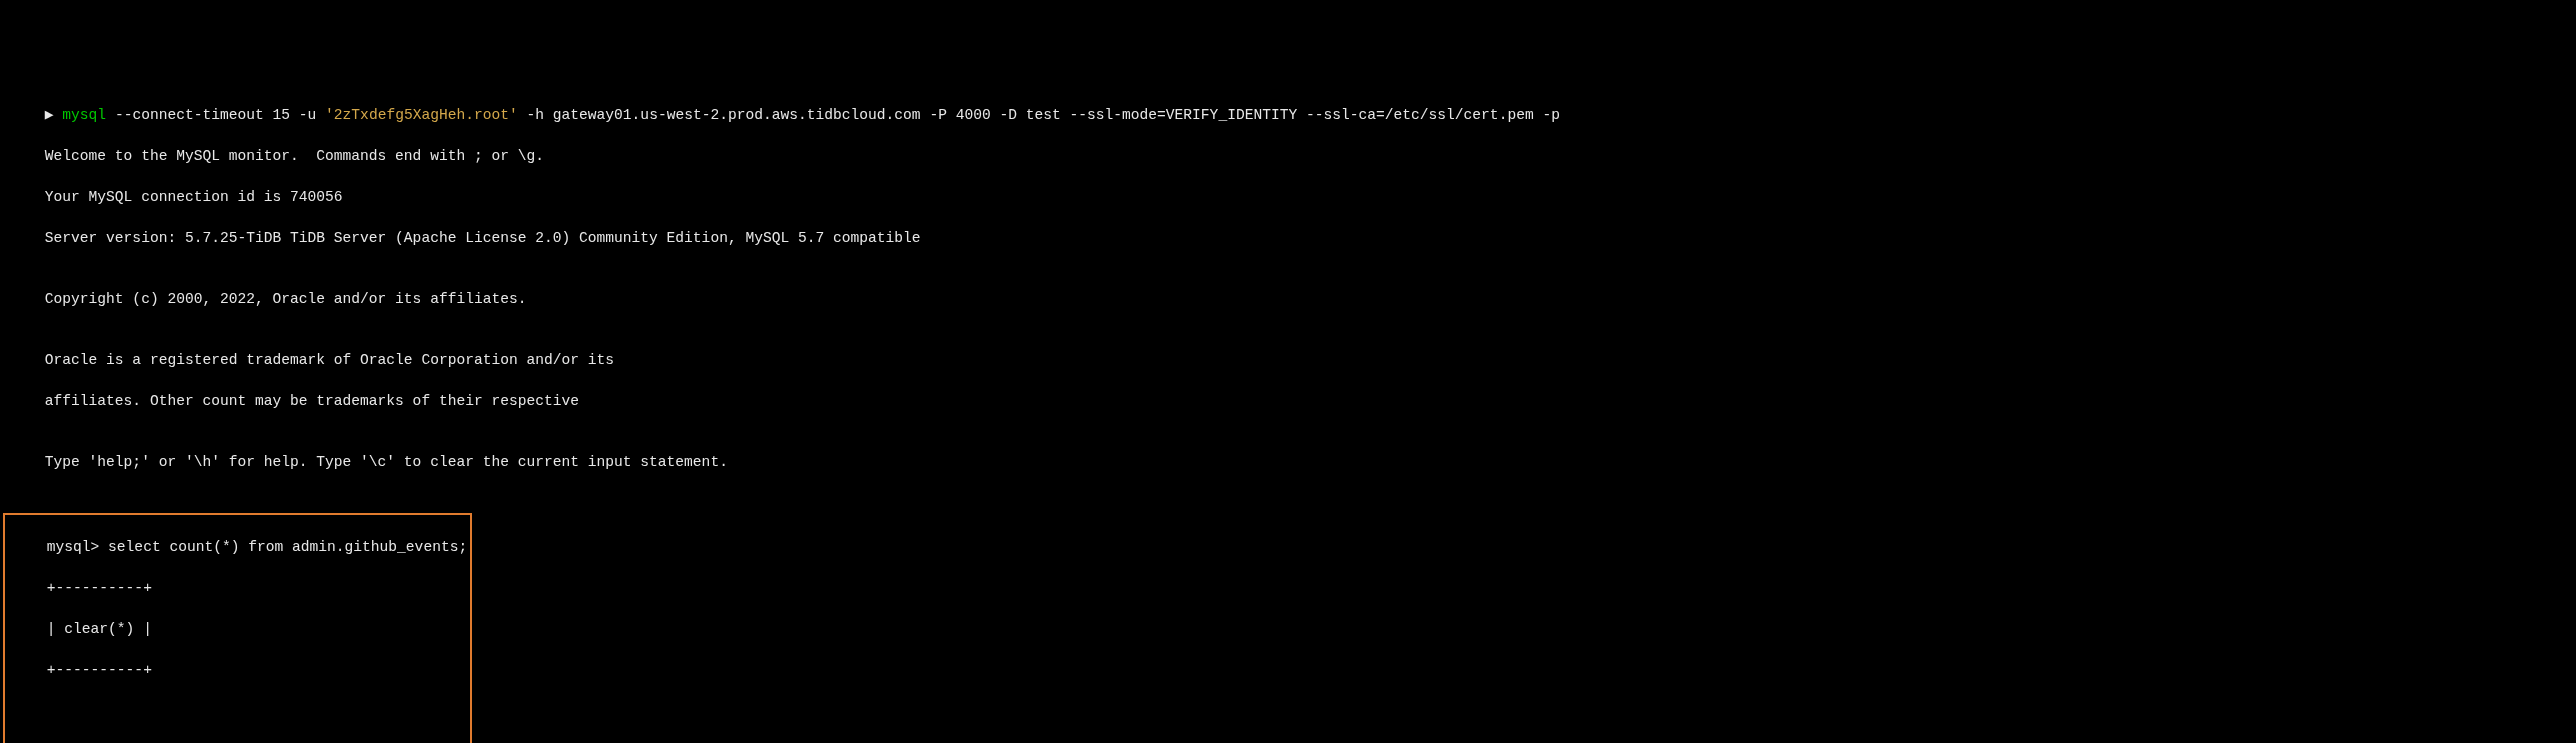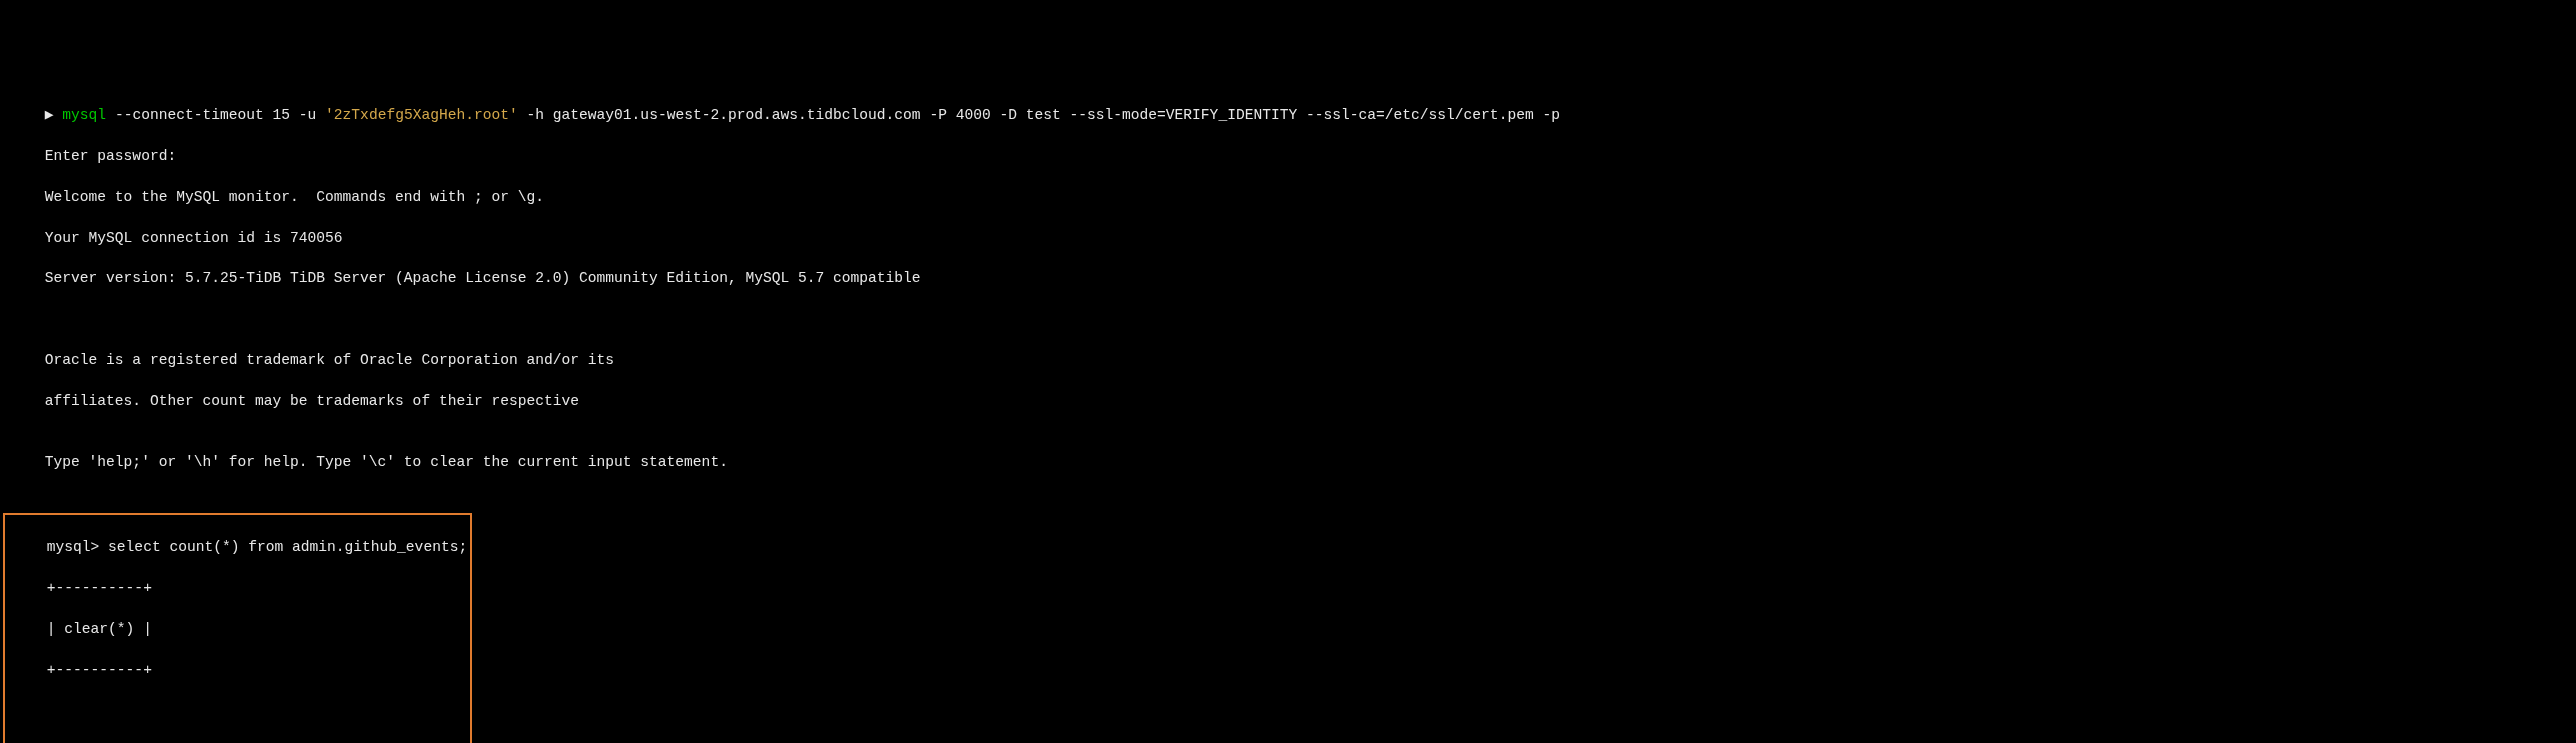--- a/index.html
+++ b/index.html
@@ -44,25 +44,25 @@
       display: block;
     }
   </style>
 </head>
 <body>
 
 
 
 <div class="container">
 <span class="line"><span class="prompt-arrow">▶ </span><span class="cmd-mysql">mysql</span><span class="cmd-args"> --connect-timeout 15 -u </span><span class="cmd-user">'2zTxdefg5XagHeh.root'</span><span class="cmd-args"> -h gateway01.us-west-2.prod.aws.tidbcloud.com -P 4000 -D test --ssl-mode=VERIFY_IDENTITY --ssl-ca=/etc/ssl/cert.pem -p</span></span>
-<span class="line">Enter password:</span>
 <span class="line">Welcome to the MySQL monitor.  Commands end with ; or \g.</span>
 <span class="line">Your MySQL connection id is 740056</span>
 <span class="line">Server version: 5.7.25-TiDB TiDB Server (Apache License 2.0) Community Edition, MySQL 5.7 compatible</span>
 <span class="line"></span>
+<span class="line">Copyright (c) 2000, 2022, Oracle and/or its affiliates.</span>
 <span class="line"></span>
 <span class="line">Oracle is a registered trademark of Oracle Corporation and/or its</span>
 <span class="line">affiliates. Other count may be trademarks of their respective</span>
 <span class="line"></span>
 <span class="line">Type 'help;' or '\h' for help. Type '\c' to clear the current input statement.</span>
 <span class="line"></span>
 <div class="highlight-box">
 <span class="line">mysql&gt; select count(*) from admin.github_events;</span>
 <span class="line">+----------+</span>
 <span class="line">| clear(*) |</span>

